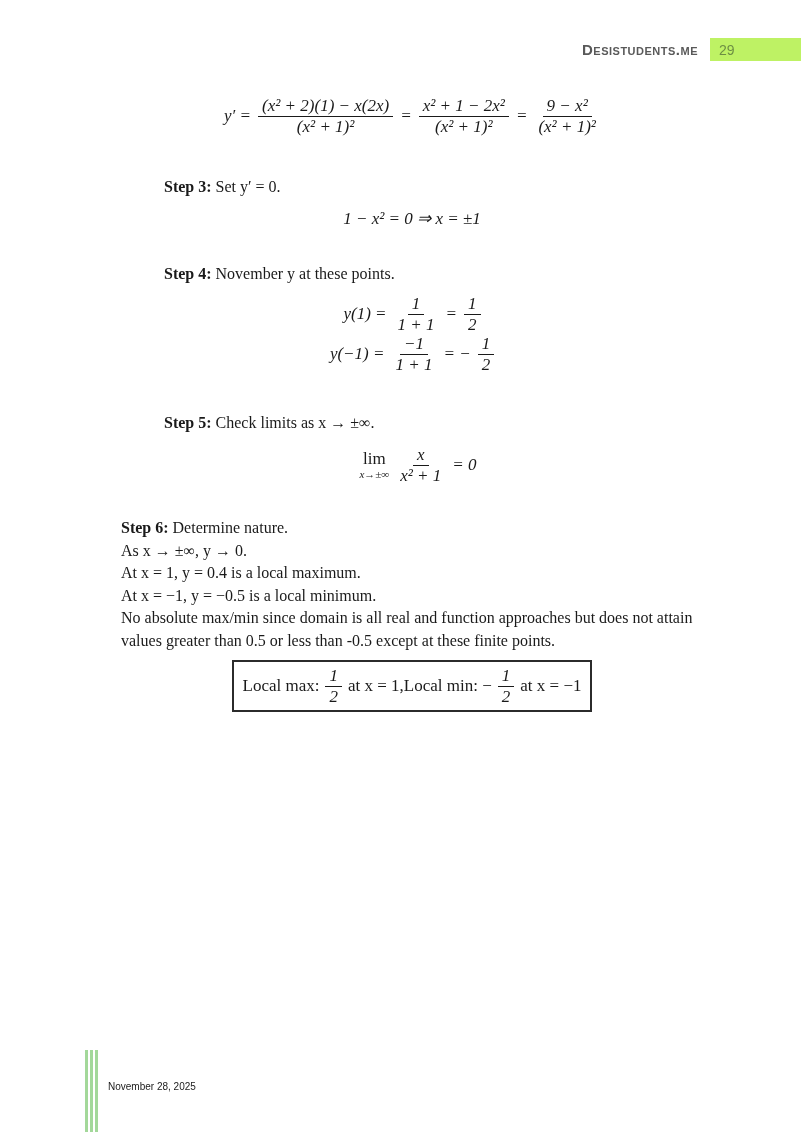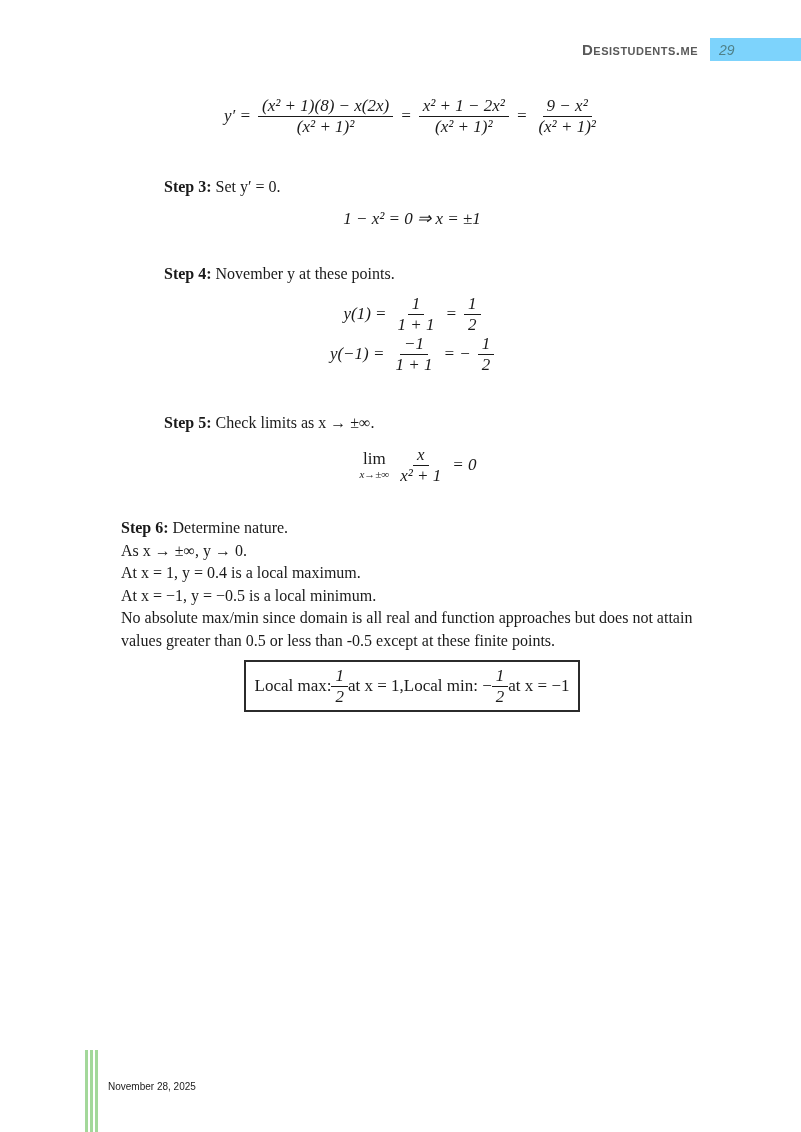--- a/index.html
+++ b/index.html
@@ -39,49 +39,49 @@
   .frac .num{display:block; border-bottom:1px solid #1a1a1a; padding:0 4px;}
   .frac .den{display:block; padding:0 4px;}
   .lim{display:inline-flex; flex-direction:column; align-items:center; line-height:1;margin-left:12px;}
   .lim .lim-word{font-style:normal; font-size:17px;}
   .lim .lim-sub{font-size:11px; margin-top:2px;}
   .step-head{font-size:16px;}
   .step-head b{font-weight:bold;margin-left:43px;}
   .step6-lines{font-size:16px; line-height:22.5px;}
   .answer-wrap{display:flex; justify-content:center;}
   .answer-box{
-    display:inline-flex; align-items:center; 
+    display:inline-flex; align-items:center; gap:6px;
     border:2px solid #2b2b2b;
     padding:4px 9px;
     font-size:17px;
   }
   .answer-box .plain{font-style:normal;}
   
   .footer-lines{position:absolute; left:85px; top:1050px; height:82px; display:flex; gap:2px;}
   .footer-lines span{display:block; width:3px; height:100%;}
   .footer-date{
     position:absolute; left:108px; top:1081px;
     font-family:"Liberation Sans", sans-serif;
     font-size:10px; color:#1a1a1a;
   }
 </style>
 </head>
 <body>
 
 <div class="site-name">Desistudents.me</div>
-<div class="page-badge" id="badge" style="background: #7dd3fc; font-style: italic;">
+<div class="page-badge" id="badge" style="background: #bef264;">
   <span>29</span>
 </div>
 
 <div class="content">
 
   <div class="block eq-row math" style="top:96px;">
     <span>y′ =</span>
     <span class="frac">
-      <span class="num">(x² + 1)(8) − x(2x)</span>
+      <span class="num">(x² + 2)(1) − x(2x)</span>
       <span class="den">(x² + 1)²</span>
     </span>
     <span>=</span>
     <span class="frac">
       <span class="num">x² + 1 − 2x²</span>
       <span class="den">(x² + 1)²</span>
     </span>
     <span>=</span>
     <span class="frac">
       <span class="num">9 − x²</span>

